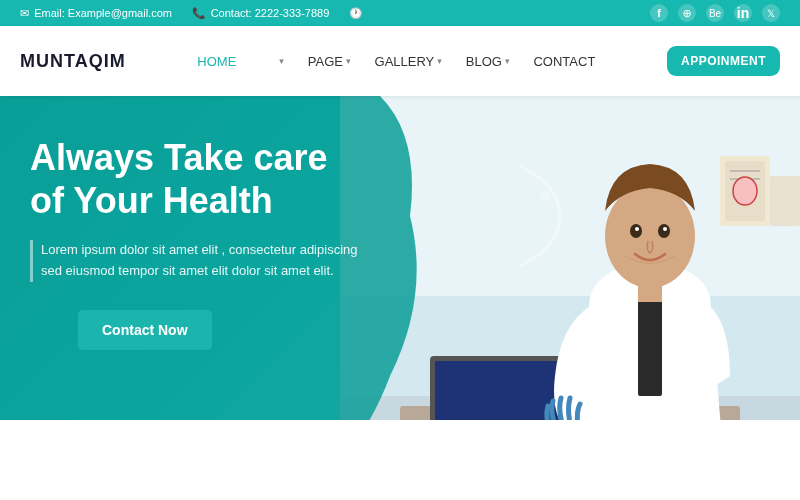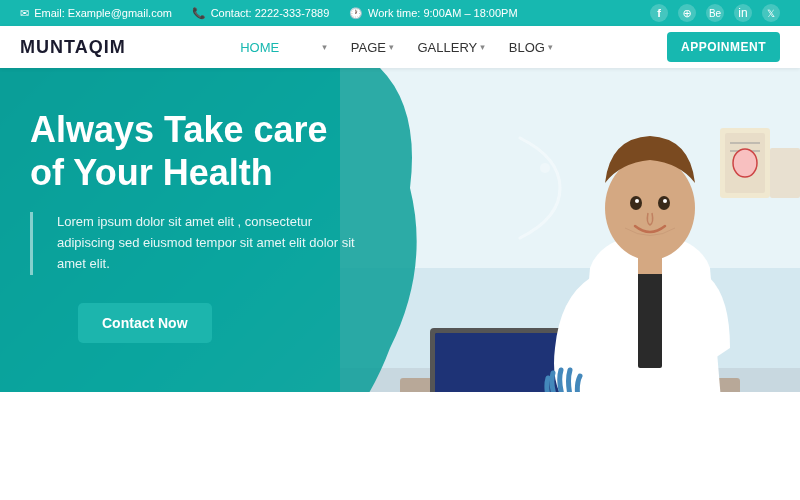--- a/index.html
+++ b/index.html
@@ -21,21 +21,21 @@
     .top-bar-right { display: flex; gap: 10px; align-items: center; }
     .social-icon {
       width: 18px; height: 18px; border-radius: 50%; background: rgba(255,255,255,0.2);
       display: flex; align-items: center; justify-content: center; font-size: 10px; cursor: pointer;
     }
 
     
     .navbar {
       background: white;
       padding: 0 20px;
-      height: 42px;
+      height: 70px;
       display: flex;
       align-items: center;
       justify-content: space-between;
       position: relative;
       z-index: 10;
       box-shadow: 0 1px 4px rgba(0,0,0,0.08);
     }
     .logo {
       font-size: 18px;
       font-weight: 800;
@@ -58,21 +58,21 @@
       align-items: center;
       gap: 3px;
     }
     .nav-links li a.active { color: #17b8b0; gap: 43px; }
     .nav-links li a .chevron { font-size: 9px; color: #888; }
     .btn-appointment {
       background: #17b8b0;
       color: white;
       border: none;
       padding: 8px 14px;
-      border-radius: 4px;
+      border-radius: 9px;
       font-size: 12px;
       font-weight: 600;
       cursor: pointer;
       letter-spacing: 0.5px;
     }
 
     
     .hero {
       position: relative;
       width: 800px;
@@ -122,21 +122,21 @@
       line-height: 1.2;
       margin-bottom: 18px;
     }
     .hero-desc {
       font-size: 13px;
       color: rgba(255,255,255,0.9);
       line-height: 1.6;
       margin-bottom: 28px;
       max-width: 340px;
       border-left: 3px solid rgba(255,255,255,0.5);
-      padding-left: 24px;
+      padding-left: 8px;
     }
     .btn-contact {
       background: #1cb5ad;
       color: white;
       border: none;
       padding: 12px 24px;
       border-radius: 5px;
       font-size: 14px;
       font-weight: 600;
       cursor: pointer;
@@ -160,28 +160,27 @@
     <span>
       <span>✉</span>
       <span>Email: Example@gmail.com</span>
     </span>
     <span>
       <span>📞</span>
       <span>Contact: 2222-333-7889</span>
     </span>
     <span>
       <span>🕐</span>
-      <span>Work time: 9:00AM – 18:00PM</span>
     </span>
   </div>
   <div class="top-bar-right">
     <div class="social-icon" style="font-size:11px; font-weight:bold;">f</div>
     <div class="social-icon" style="font-size:11px;">⊕</div>
     <div class="social-icon" style="font-size:10px; font-weight:normal;">Be</div>
-    <div class="social-icon" style="font-size:12px; font-weight:normal;">in</div>
+    <div class="social-icon" style="font-size:14px; font-weight:bold;">in</div>
     <div class="social-icon" style="font-size:10px;">𝕏</div>
   </div>
 </div>
 
 <nav class="navbar">
   <div class="logo">MUNTAQIM</div>
   <ul class="nav-links">
     <li>
       <a href="#" class="active">
         <span>HOME</span>
@@ -197,20 +196,25 @@
     <li>
       <a href="#">
         <span>GALLERY</span>
         <span class="chevron">▾</span>
       </a>
     </li>
     <li>
       <a href="#">
         <span>BLOG</span>
         <span class="chevron">▾</span>
+      </a>
+    </li>
+    <li>
+      <a href="#">
+        <span>CONTACT</span>
       </a>
     </li>
   </ul>
   <button class="btn-appointment">APPOINMENT</button>
 </nav>
 
 <div class="hero">
 
   <div class="hero-bg"></div>
 

